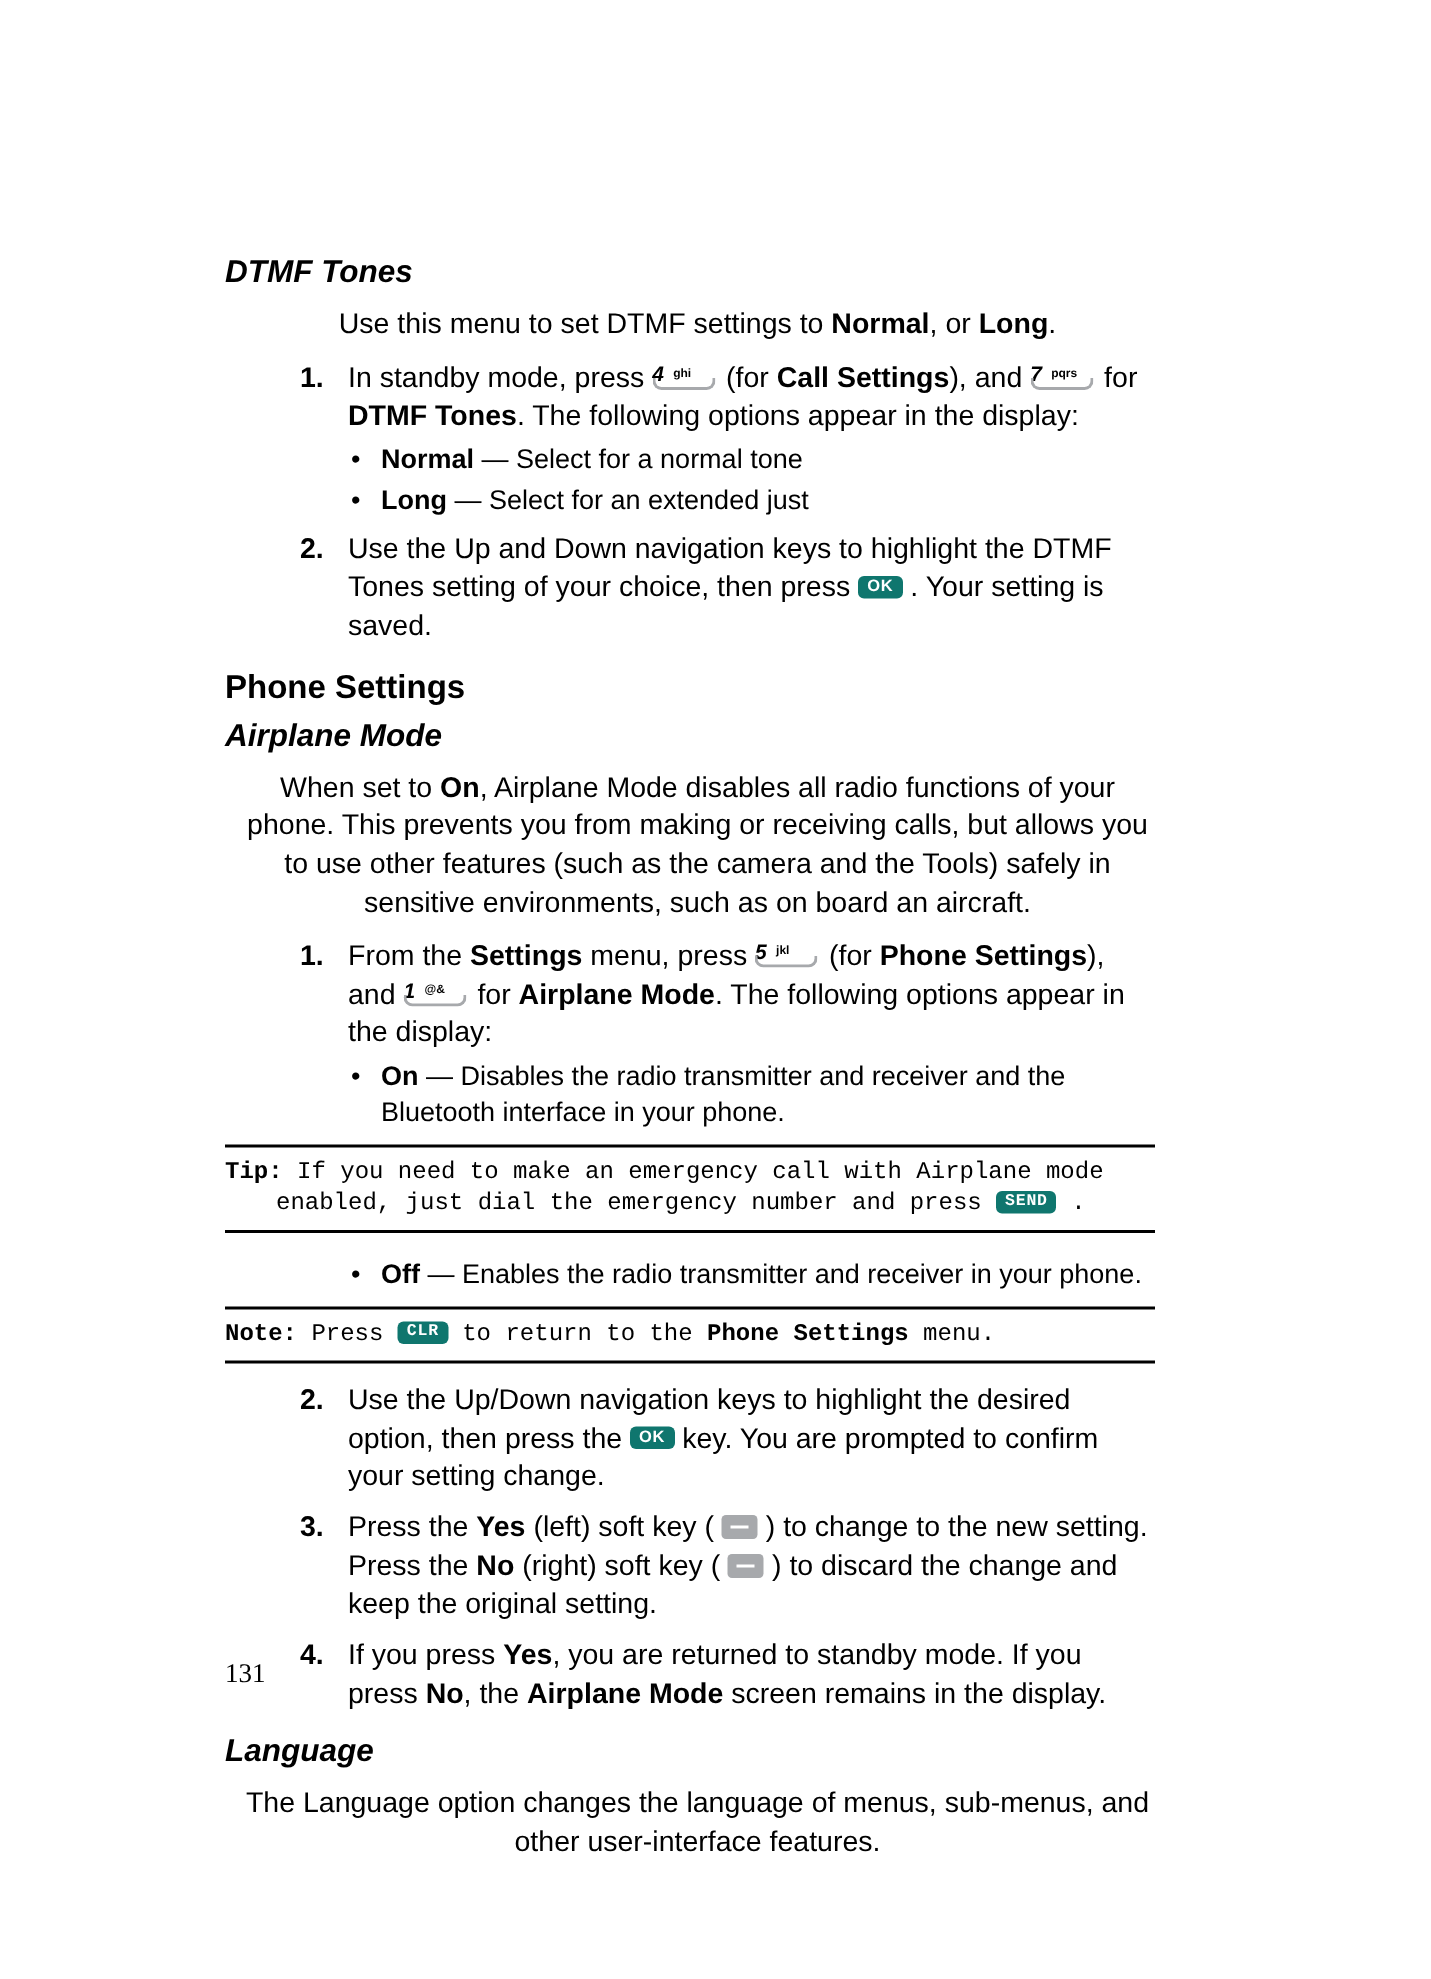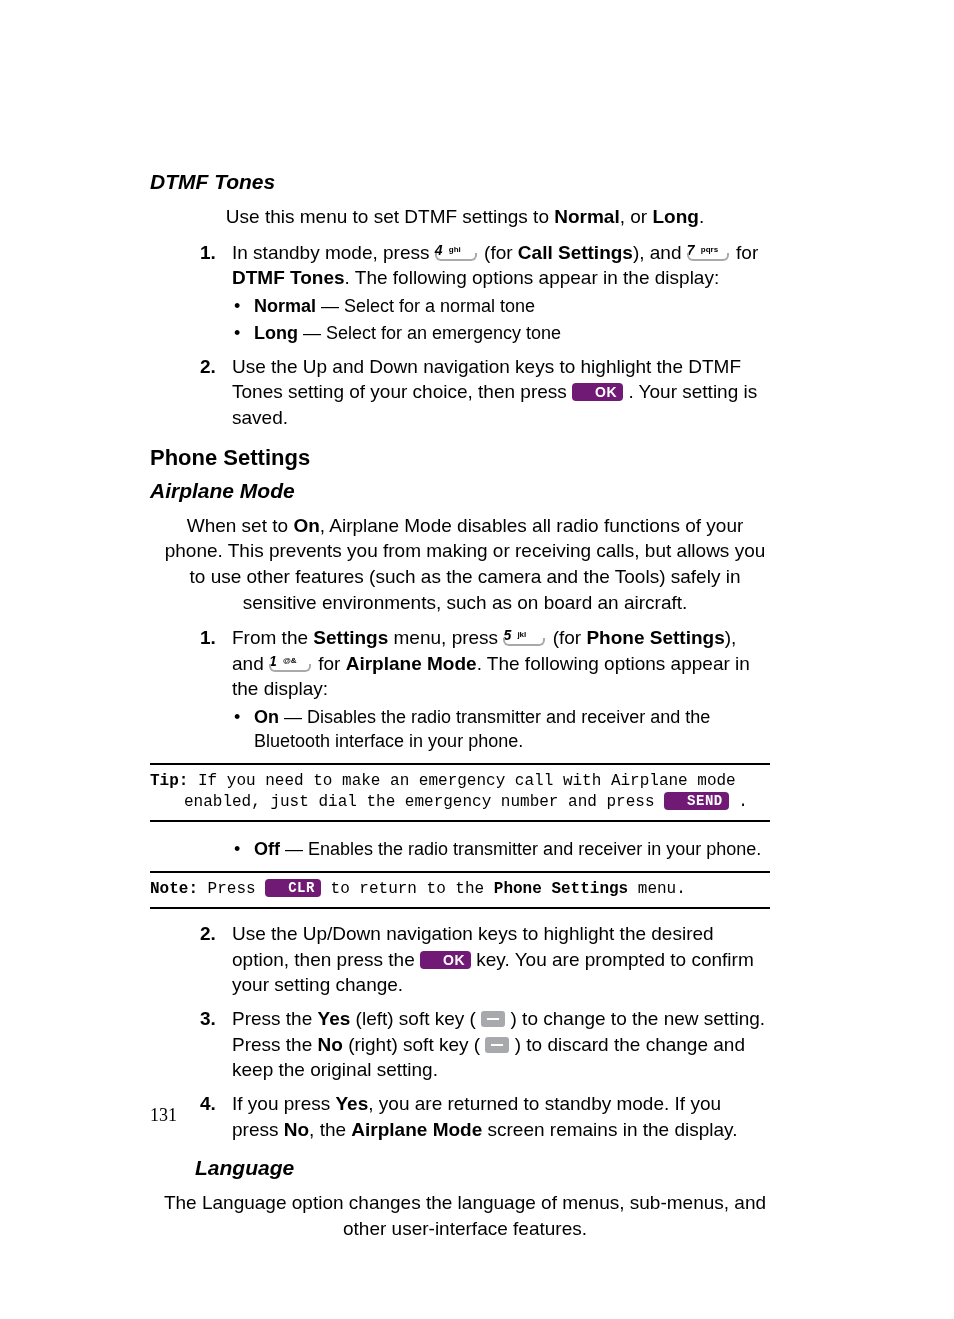--- a/index.html
+++ b/index.html
@@ -77,26 +77,26 @@
   ul.bullets > li::before {
     content: "•";
     position: absolute;
     left: 2px;
     top: 0;
     font-size: 18px;
   }
   .key {
     display: inline-block;
     vertical-align: middle;
-    background: #701a75;
+    background: #0f766e;
     color: #fff;
-    font-size: 14px;
+    font-size: 11px;
     font-weight: 700;
     border-radius: 4px;
-    padding: 2px 6px 2px 23px;
+    padding: 2px 6px 2px 6px;
     line-height: 1;
     letter-spacing: 0.5px;
     position: relative;
     top: -1px;
   }
   .numkey {
     display: inline-block;
     vertical-align: middle;
     width: 44px;
     height: 16px;
@@ -192,21 +192,21 @@
   <ol class="steps">
     <li>
       <span class="num">1.</span>
       <span>In standby mode, press </span>
       <span class="numkey"><span class="big">4</span><span class="small">ghi</span></span>
       <span> (for </span><b>Call Settings</b><span>), and </span>
       <span class="numkey"><span class="big">7</span><span class="small">pqrs</span></span>
       <span> for </span><b>DTMF Tones</b><span>. The following options appear in the display:</span>
       <ul class="bullets">
         <li><b>Normal</b><span> — Select for a normal tone</span></li>
-        <li><b>Long</b><span> — Select for an emergency tone</span></li>
+        <li><b>Long</b><span> — Select for an extended just</span></li>
       </ul>
     </li>
     <li>
       <span class="num">2.</span>
       <span>Use the Up and Down navigation keys to highlight the DTMF Tones setting of your choice, then press </span>
       <span class="key">OK</span>
       <span>. Your setting is saved.</span>
     </li>
   </ol>
 
@@ -266,18 +266,18 @@
     <li>
       <span class="num">3.</span>
       <span>Press the </span><b>Yes</b><span> (left) soft key ( </span><span class="softkey"></span><span> ) to change to the new setting. Press the </span><b>No</b><span> (right) soft key ( </span><span class="softkey"></span><span> ) to discard the change and keep the original setting.</span>
     </li>
     <li>
       <span class="num">4.</span>
       <span>If you press </span><b>Yes</b><span>, you are returned to standby mode. If you press </span><b>No</b><span>, the </span><b>Airplane Mode</b><span> screen remains in the display.</span>
     </li>
   </ol>
 
-  <div class="h3" style="margin-top:14px;margin-left:45px;">Language</div>
+  <div class="h3" style="margin-top:14px;">Language</div>
   <p class="body-text">The Language option changes the language of menus, sub-menus, and other user-interface features.</p>
 
 </div>
 
 <div class="pagenum">131</div>
 
 </body></html>

